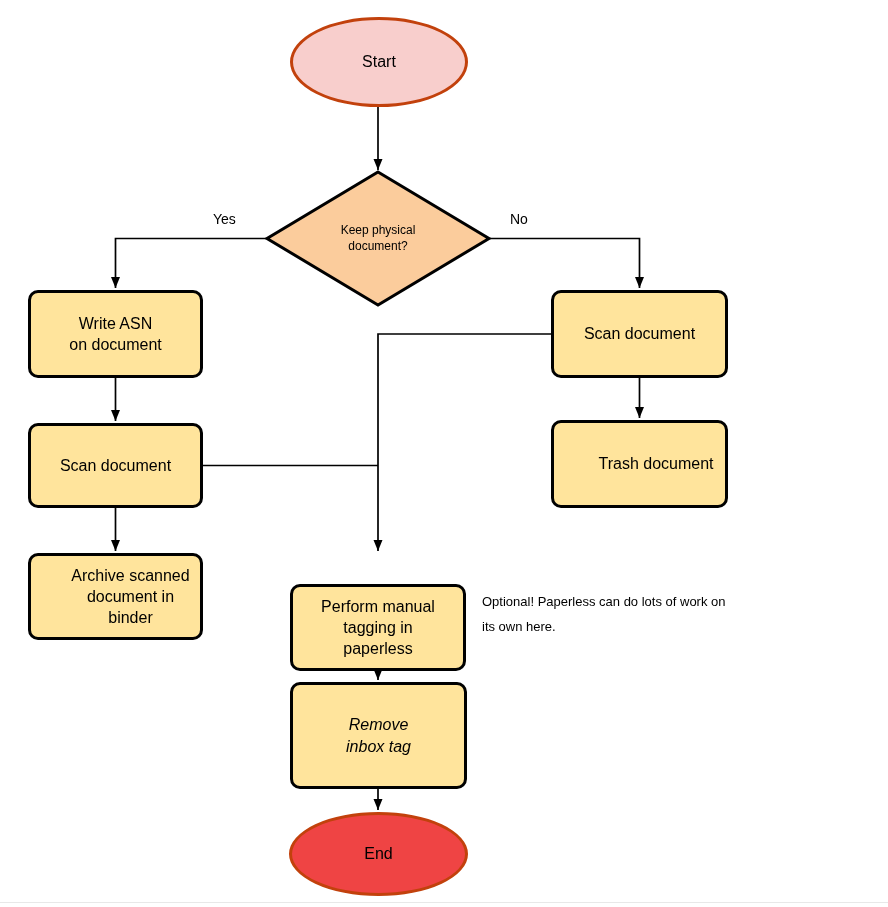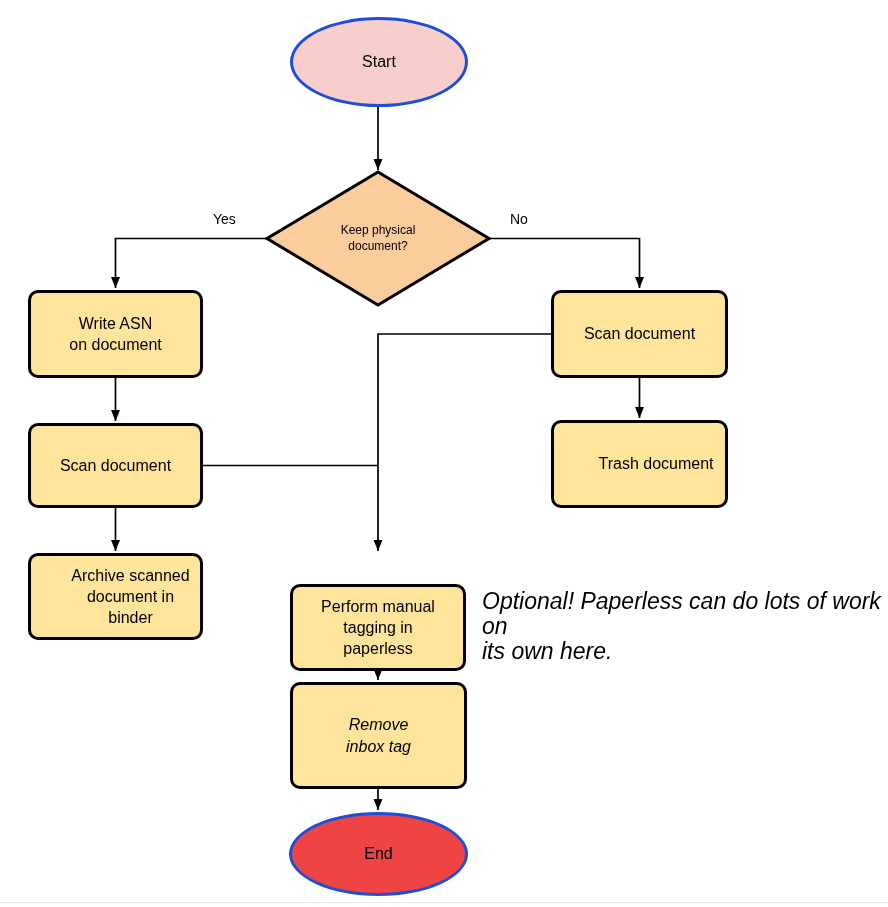--- a/index.html
+++ b/index.html
@@ -35,21 +35,21 @@
     font-size: 16px;
     line-height: 1.32;
     white-space: pre-line;
     color: #000000;
   }
   .process {
     border: 3px solid #000000;
     border-radius: 10px;
   }
   .terminal {
-    border: 3px solid #1d4ed8;
+    border: 3px solid #c2410c;
     border-radius: 50%;
   }
 
   
   #node-start     { left: 290px; top: 17px;  width: 178px; height: 90px; }
   #decision-group { position: absolute; left: 264px; top: 169px; width: 228px; height: 139px; }
   #decision-group svg { position: absolute; left: 0; top: 0; }
   #decision-label { position: absolute; left: 0; top: 0; width: 228px; height: 139px;
                     display: flex; align-items: center; justify-content: center;
                     text-align: center; font-size: 12px; line-height: 1.32; white-space: pre-line; }
@@ -67,22 +67,21 @@
     font-size: 14px;
     line-height: 1.1;
   }
   #label-yes { left: 213px; top: 212px; }
   #label-no  { left: 510px; top: 212px; }
 
   .side-note {
     position: absolute;
     left: 482px; top: 589px;
     width: 400px;
-    font-size: 23px;
-    font-style: italic;
+    font-size: 13px;
     line-height: 25px;
     white-space: pre-line;
   }
 
   .bottom-rule {
     position: absolute;
     left: 0; top: 902px;
     width: 888px; height: 1px;
     background: #e8e8e8;
   }

